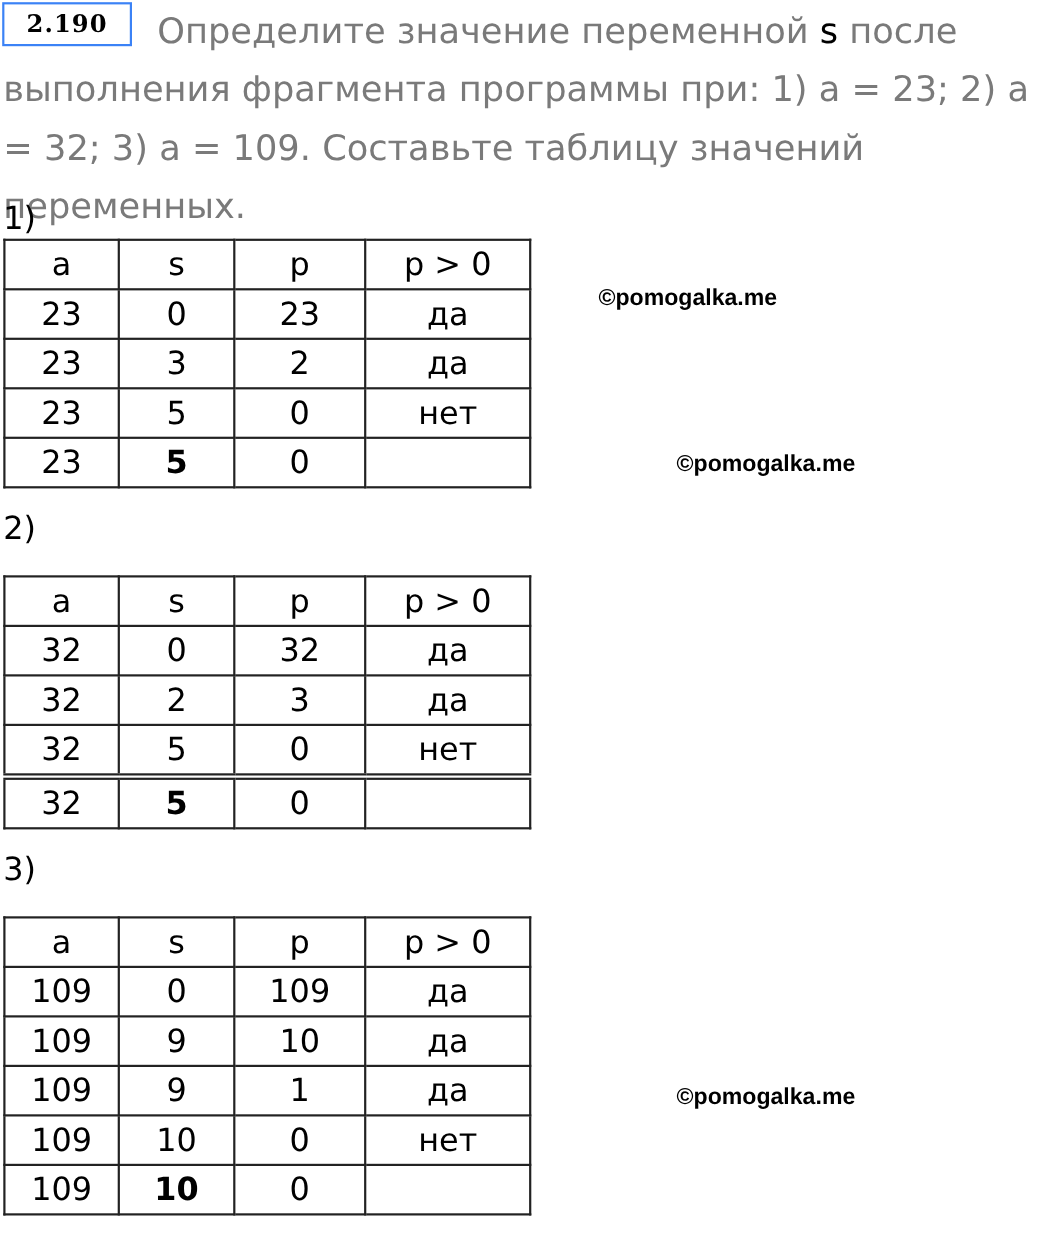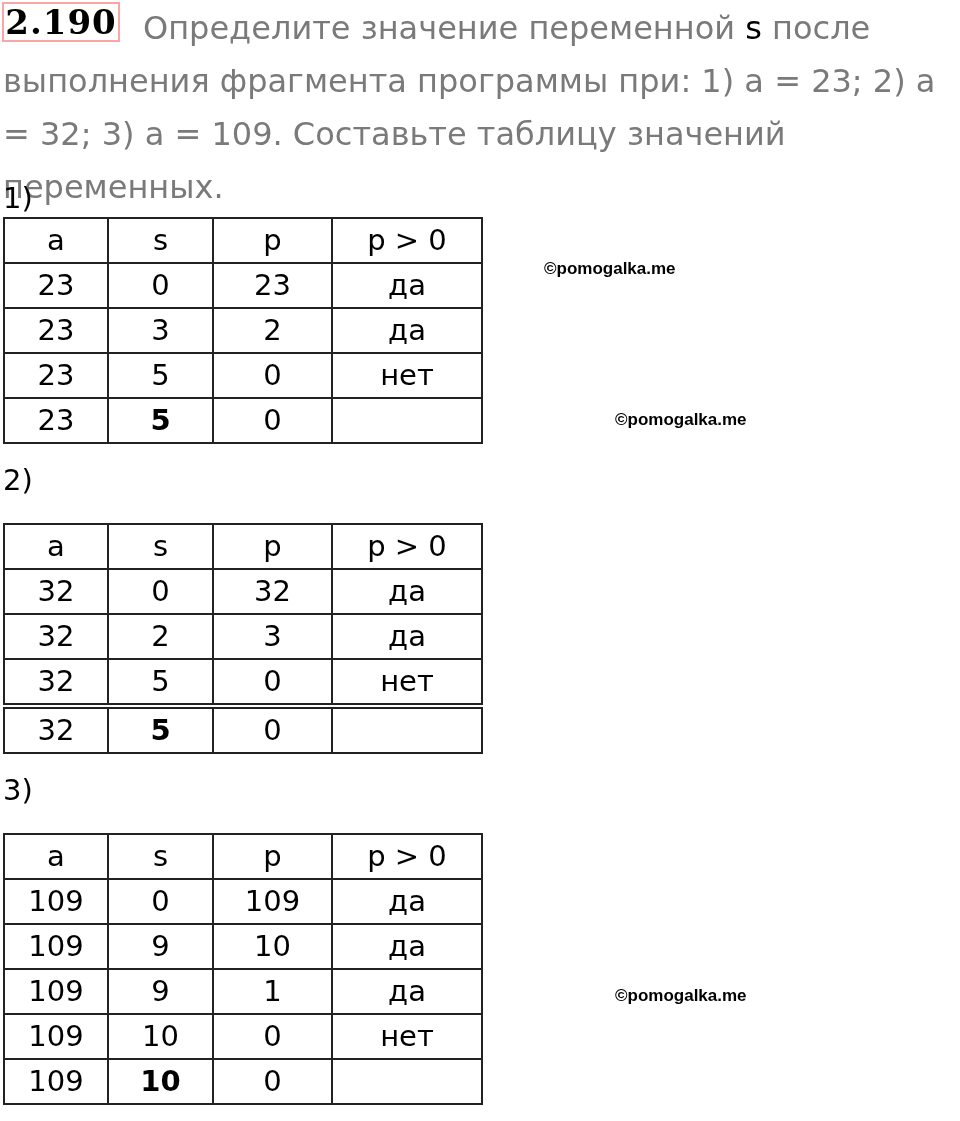--- a/index.html
+++ b/index.html
@@ -1,35 +1,35 @@
 <!DOCTYPE html>
 <html><head>
 <meta charset="utf-8">
 <style>
   html, body { margin: 0; padding: 0; background: #ffffff; }
   body { width: 960px; height: 1121px; position: relative; overflow: hidden;
          font-family: "DejaVu Sans", "Liberation Sans", sans-serif; color: #000; }
   .task { position: absolute; left: 0; top: 0; width: 960px; }
   .num-box { position: absolute; left: 2px; top: 2px; width: 118px; height: 40px;
-             border: 2px solid #fca5a5; box-sizing: border-box;
+             border: 2px solid #3b82f6; box-sizing: border-box;
              font-family: "DejaVu Serif", "Liberation Serif", serif; font-weight: bold;
-             font-size: 34px; line-height: 36px; text-align: center; letter-spacing: 1px; }
+             font-size: 22px; line-height: 36px; text-align: center; letter-spacing: 1px; }
   .task-text { position: absolute; left: 3px; top: 2px; width: 957px;
                font-size: 32px; line-height: 53px; color: #7a7a7a; text-indent: 140px; }
   .task-text .var { color: #000; }
   .label { position: absolute; left: 3px; font-size: 29px; line-height: 34px; }
   table.vt { position: absolute; left: 3px; border-collapse: collapse; table-layout: fixed; }
   table.vt td { border: 2px solid #222; height: 43px; padding: 0; text-align: center;
                 font-size: 29px; line-height: 43px; }
   table.vt td.b { font-weight: bold; }
   table.vt col.c1 { width: 104px; } table.vt col.c2 { width: 105px; }
   table.vt col.c3 { width: 119px; } table.vt col.c4 { width: 150px; }
   table.vt tr.sep td { border-top: 6px double #222; }
   .wm { position: absolute; font-family: "Liberation Sans", sans-serif; font-weight: bold;
-        font-size: 17px; color: #000; }
+        font-size: 21px; color: #000; }
 </style>
 </head>
 <body>
 
 <div class="task">
   <div class="num-box">2.190</div>
   <div class="task-text"><span>Определите значение переменной </span><span class="var">s</span><span> после выполнения фрагмента программы при: 1) a = 23; 2) a = 32; 3) a = 109. Составьте таблицу значений переменных.</span></div>
 </div>
 
 <div class="label" style="top:181px;">1)</div>

